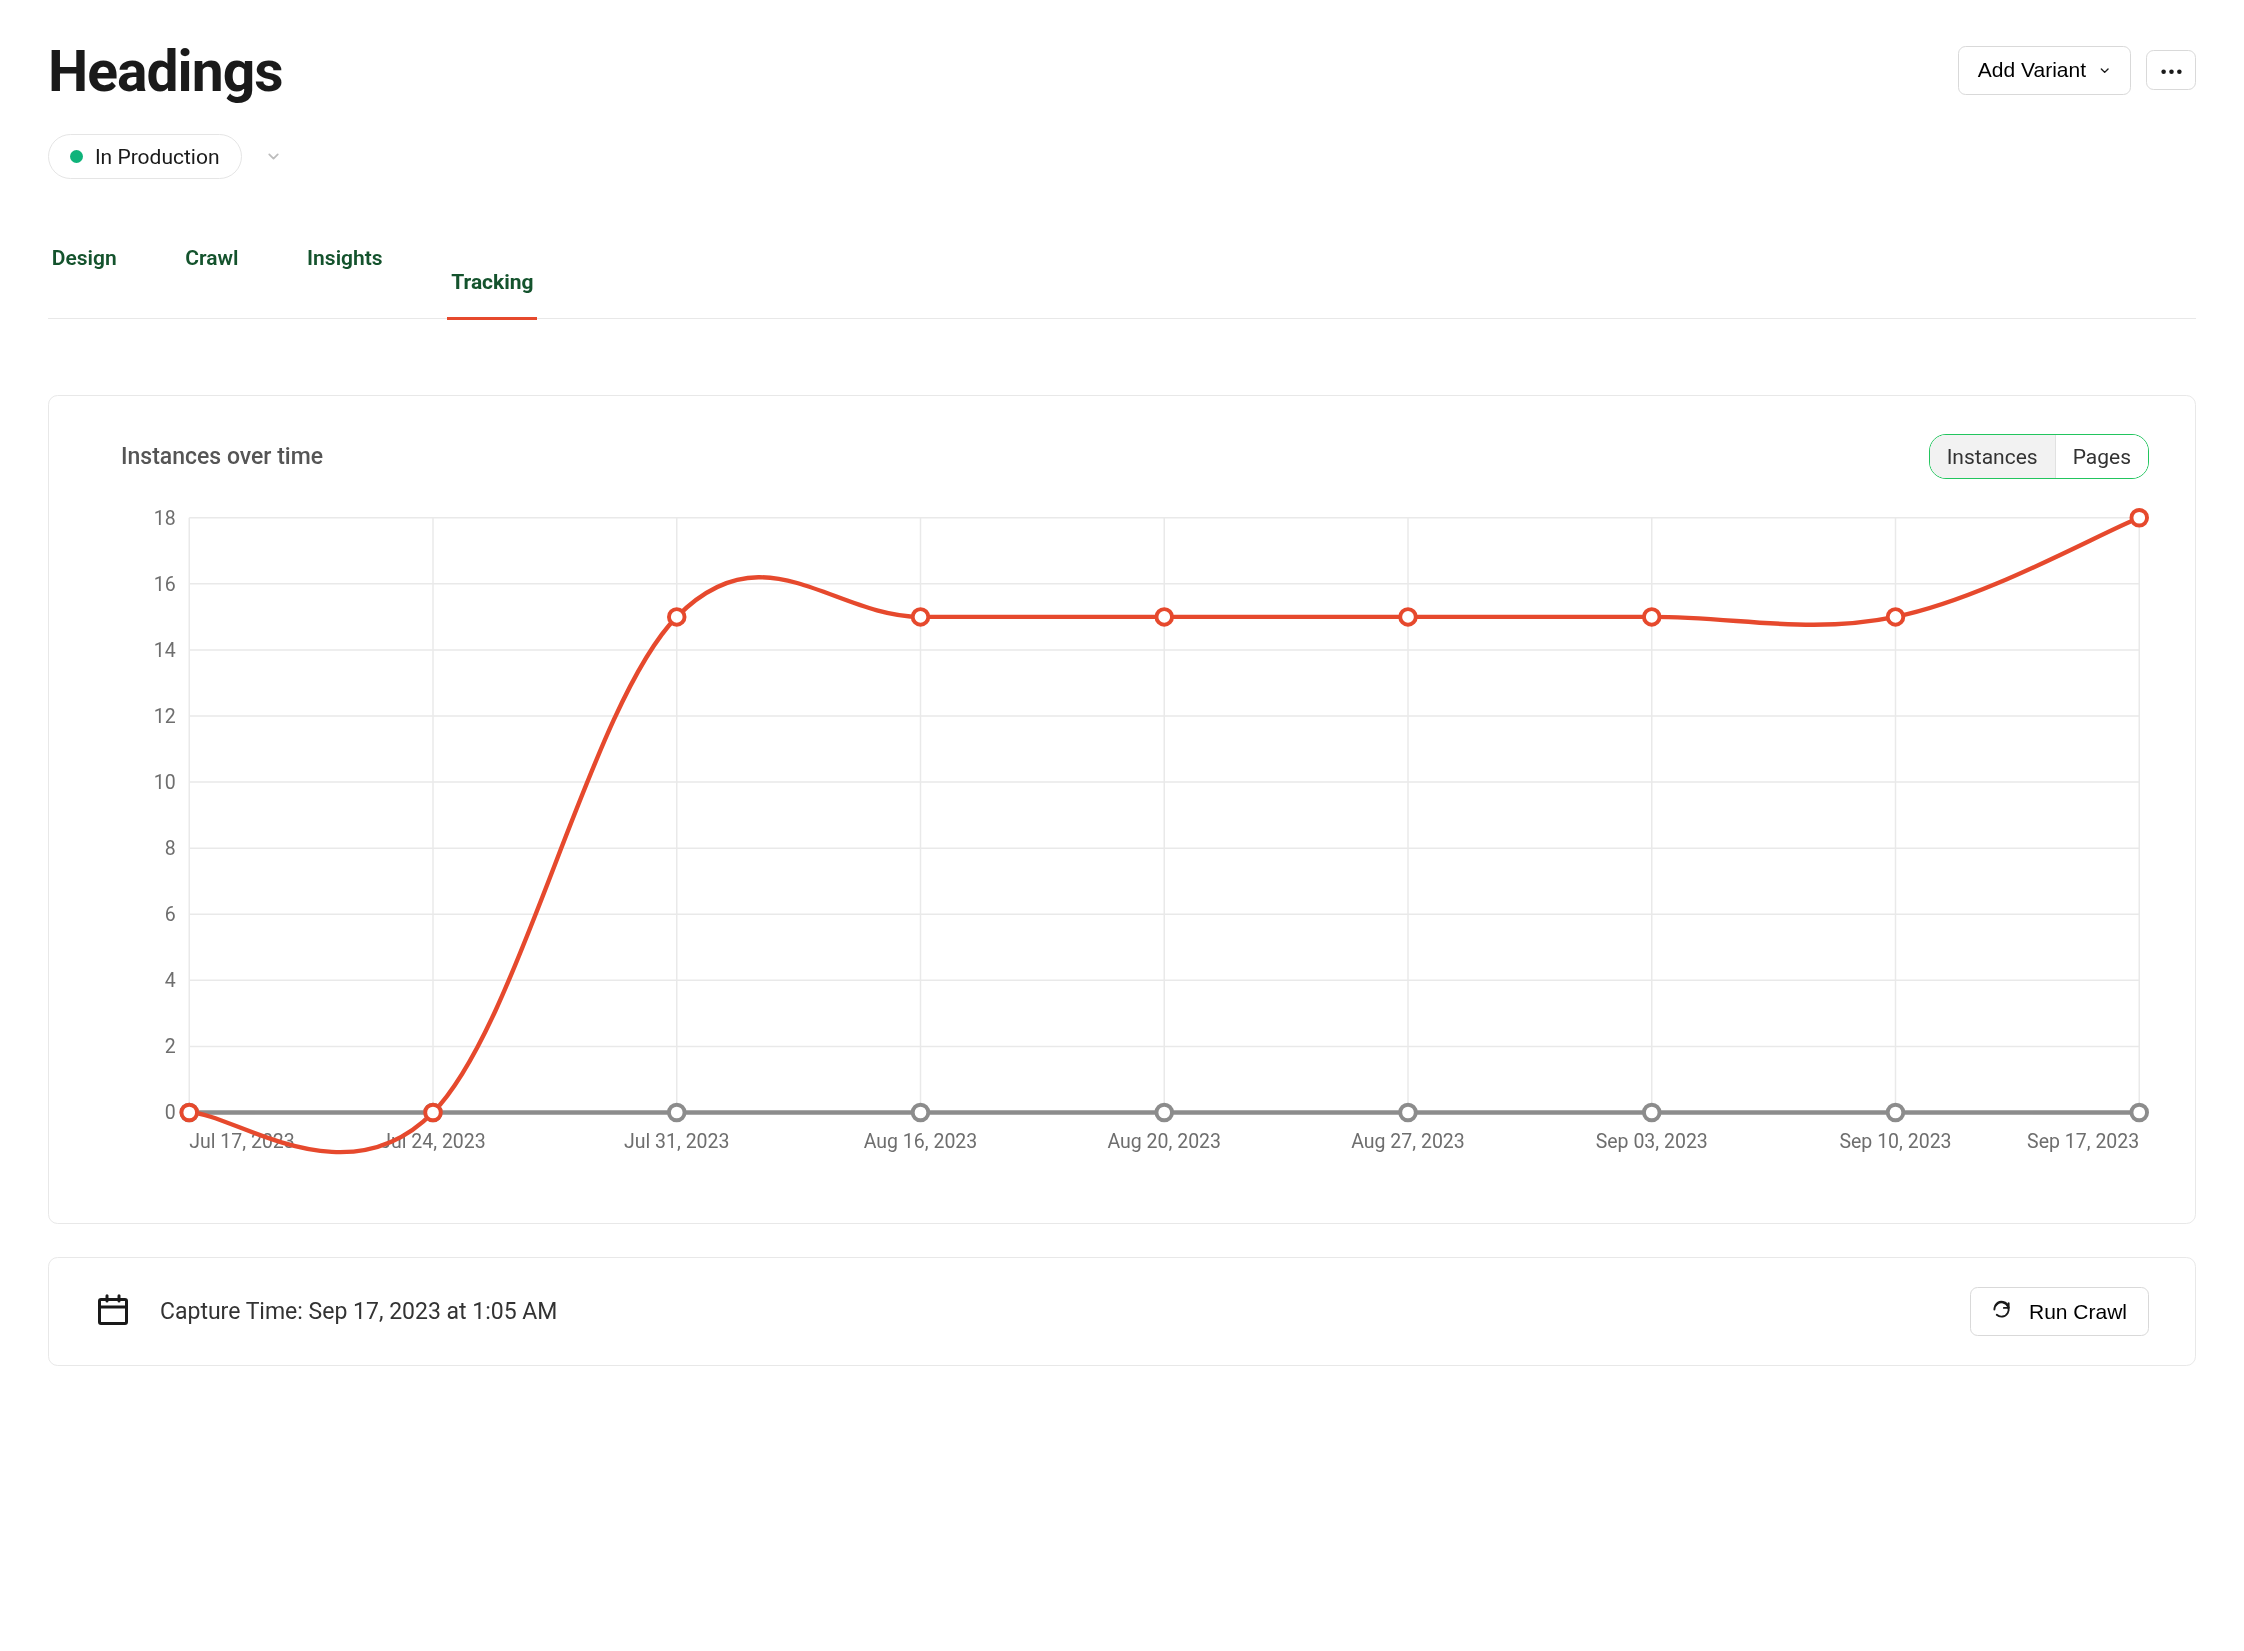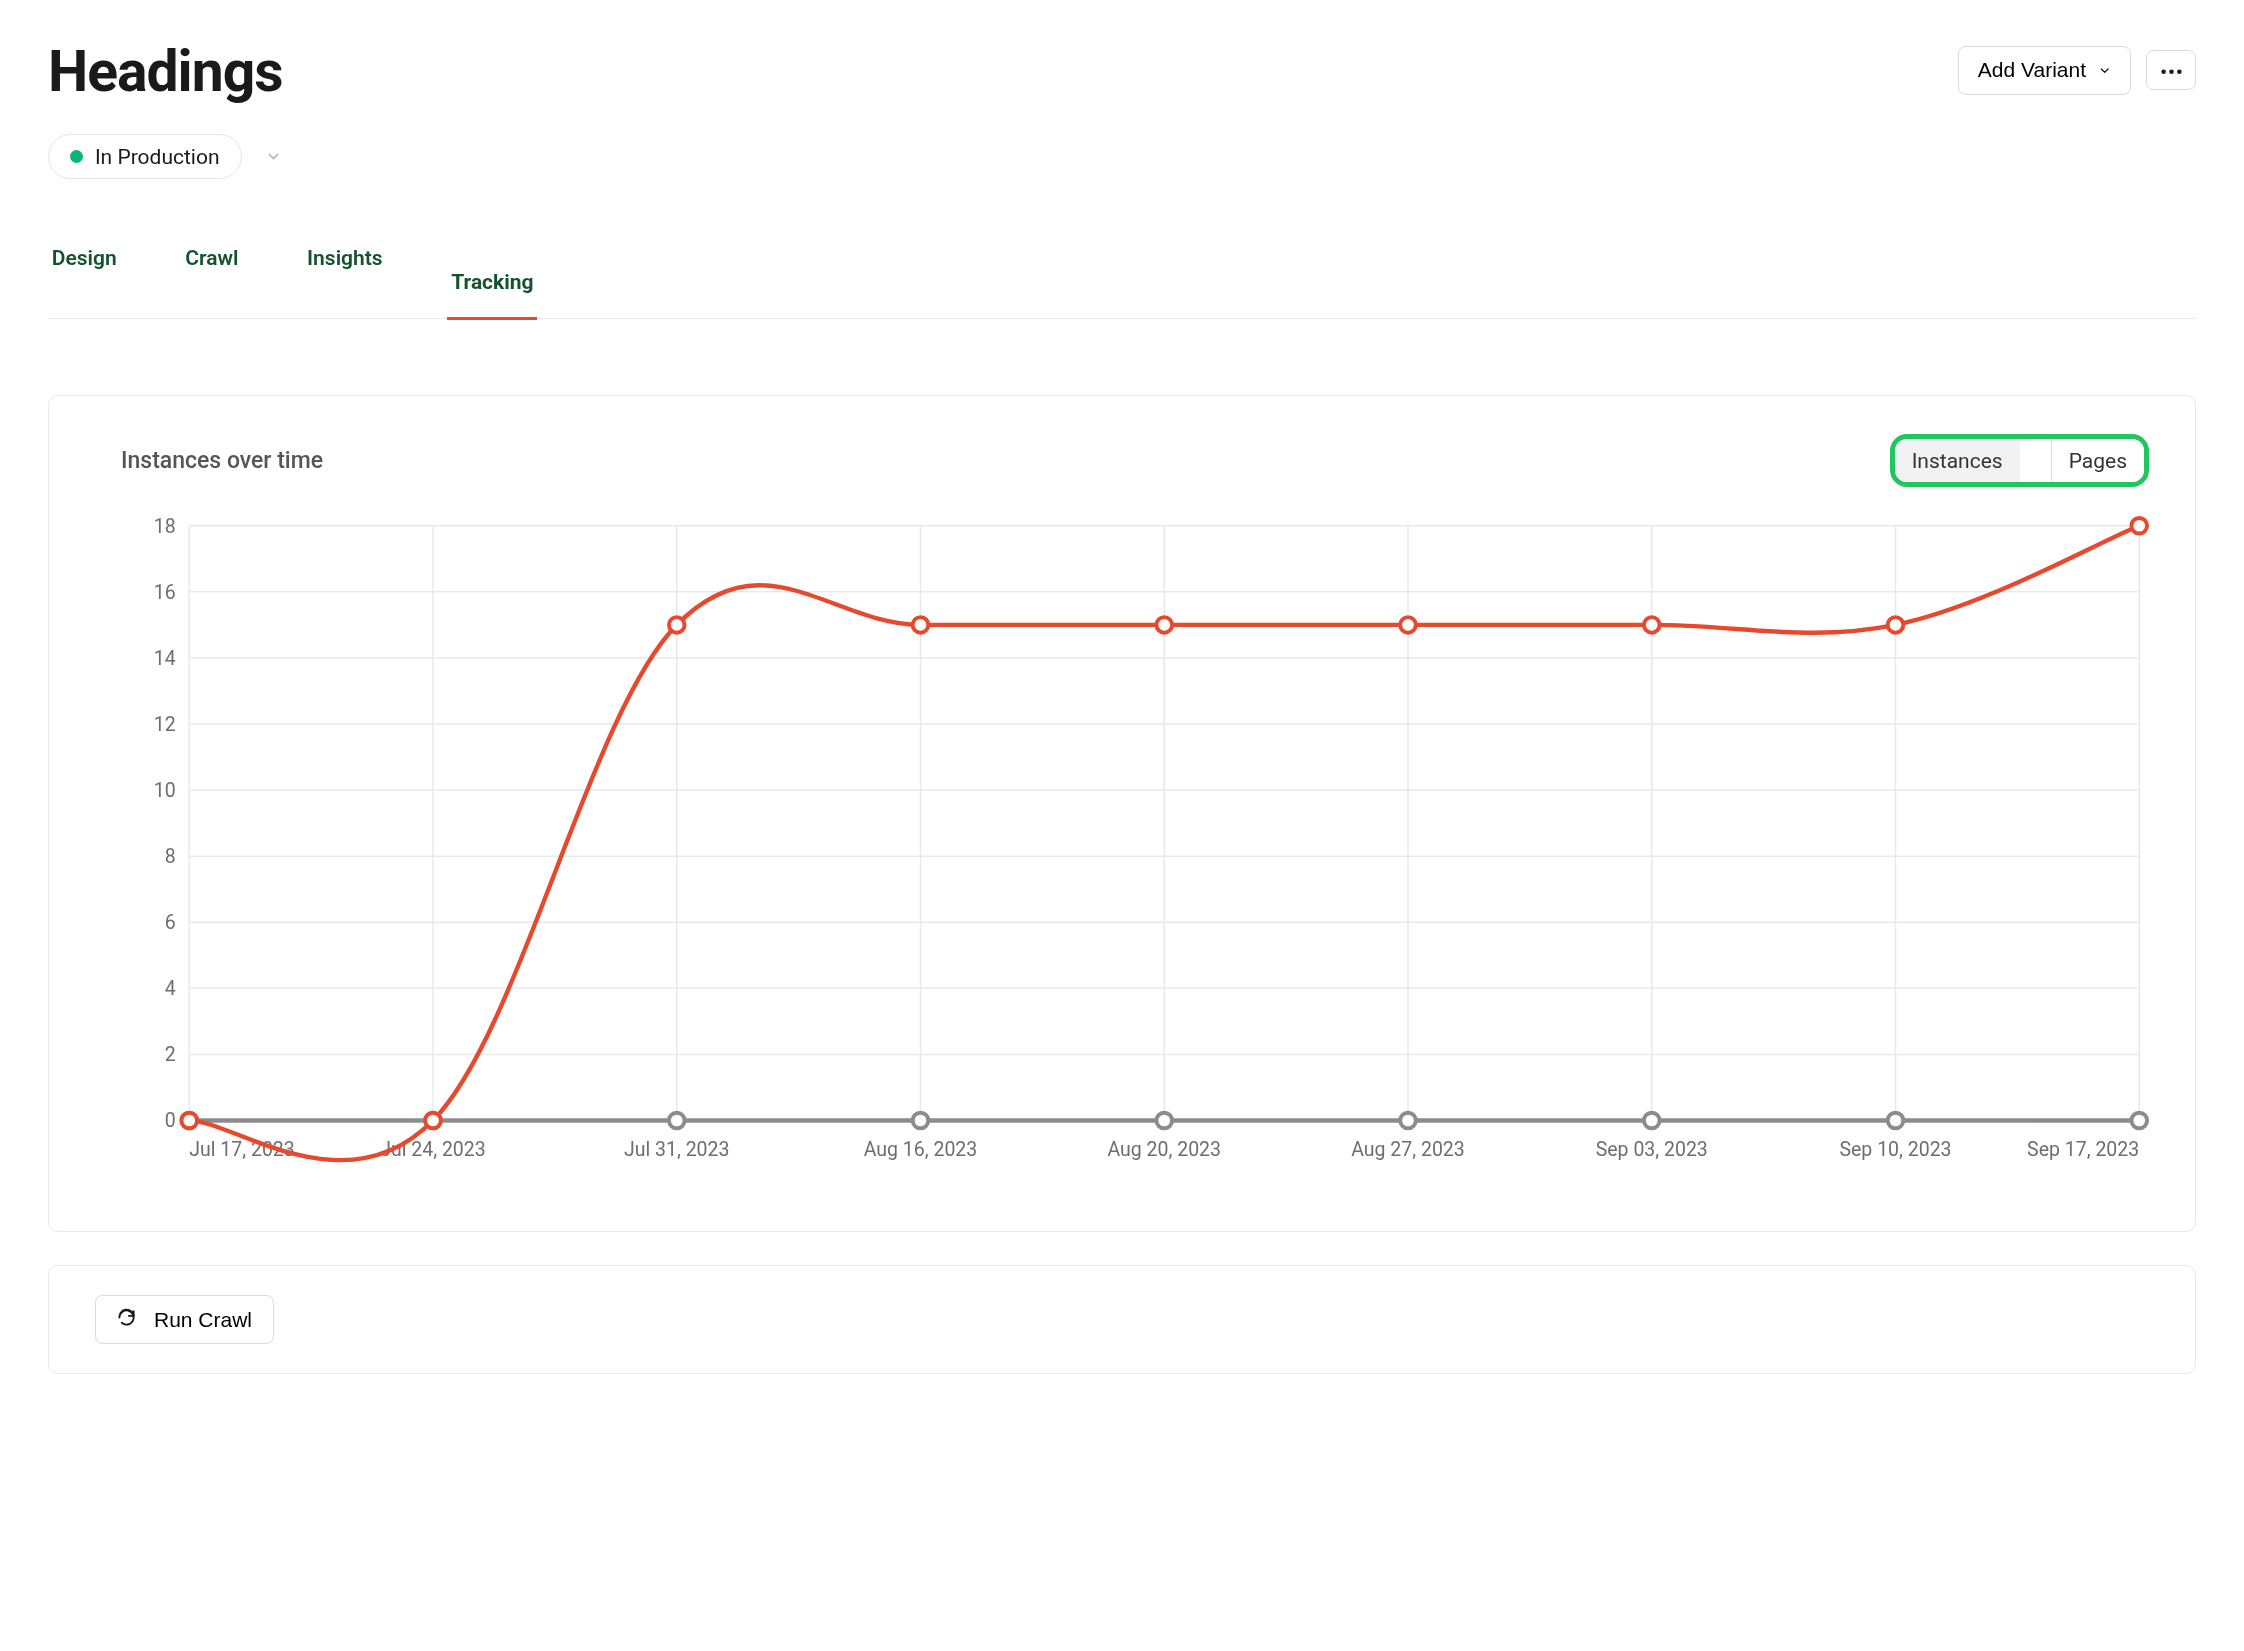--- a/index.html
+++ b/index.html
@@ -118,24 +118,23 @@
     justify-content: space-between;
     align-items: center;
   }
   .card-title {
     font-size: 23px;
     font-weight: 500;
     color: #555;
   }
   .toggle-group {
     display: inline-flex;
-    border: 5px solid #22c55e;
+    border: 1px solid #22c55e;
     border-radius: 17px;
     overflow: hidden;
-    gap: 31px;
   }
   .toggle-btn {
     padding: 9.6px 17px;
     font-size: 21px;
     background: #fff;
     color: #333;
     cursor: pointer;
   }
   .toggle-btn.active {
     background: #f2f2f2;
@@ -307,20 +306,31 @@
         <circle cx="1070" cy="111.66666666666663" r="8" class="pt pt-red"></circle>
         <circle cx="1320" cy="111.66666666666663" r="8" class="pt pt-red"></circle>
         <circle cx="1570" cy="111.66666666666663" r="8" class="pt pt-red"></circle>
         <circle cx="1820" cy="111.66666666666663" r="8" class="pt pt-red"></circle>
         <circle cx="2070" cy="10" r="8" class="pt pt-red"></circle>
       </svg>
   </div>
 </div>
 
 <div class="capture-card">
+  <div class="capture-left">
+    <span>
+      <svg class="calendar-icon" viewBox="0 0 24 24" fill="none" stroke="#1a1a1a" stroke-width="2" stroke-linecap="round" stroke-linejoin="round">
+        <rect x="3" y="5" width="18" height="16" rx="1"></rect>
+        <line x1="3" y1="10" x2="21" y2="10"></line>
+        <line x1="8" y1="2.5" x2="8" y2="6"></line>
+        <line x1="16" y1="2.5" x2="16" y2="6"></line>
+      </svg>
+    </span>
+    <span class="capture-text">Capture Time: Sep 17, 2023 at 1:05 AM</span>
+  </div>
   <button class="run-crawl-btn">
     <span>
       <svg class="refresh-icon" viewBox="0 0 24 24" fill="none" stroke="#1a1a1a" stroke-width="2.4" stroke-linecap="round" stroke-linejoin="round">
         <path d="M3 12a9 9 0 1 1 3 6.7"></path>
         <polyline points="3 4 3 12 11 12" transform="rotate(20 7 8)" opacity="0"></polyline>
         <path d="M21 4v6h-6"></path>
         <path d="M21 10a9 9 0 0 0-16.5-3.5"></path>
       </svg>
     </span>
     <span>Run Crawl</span>

